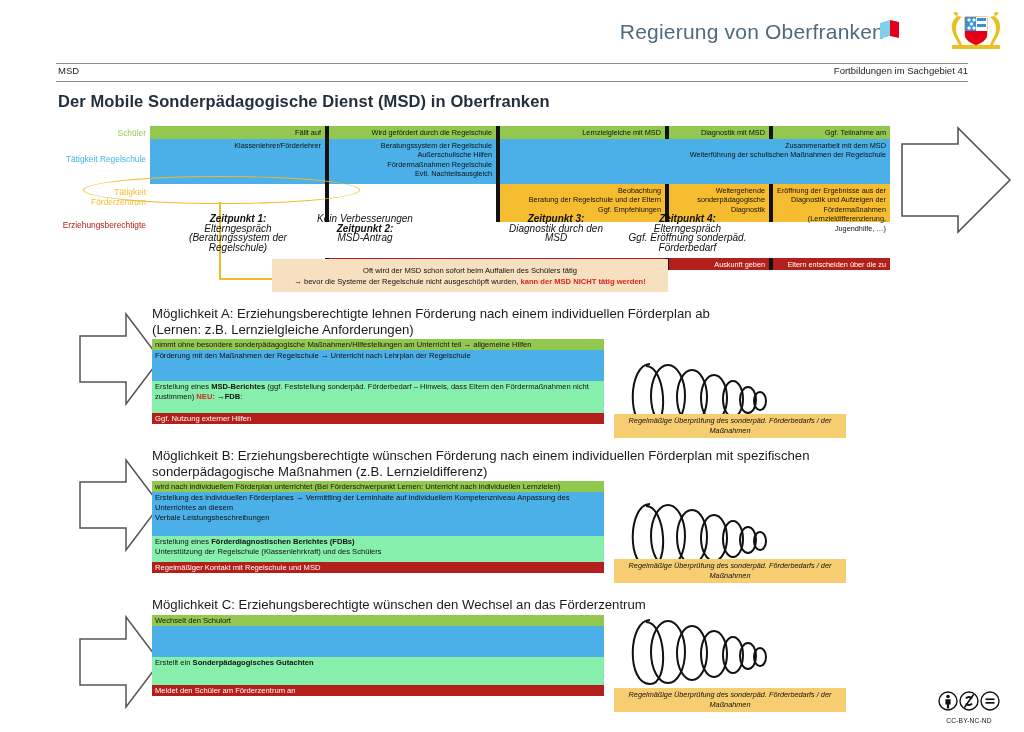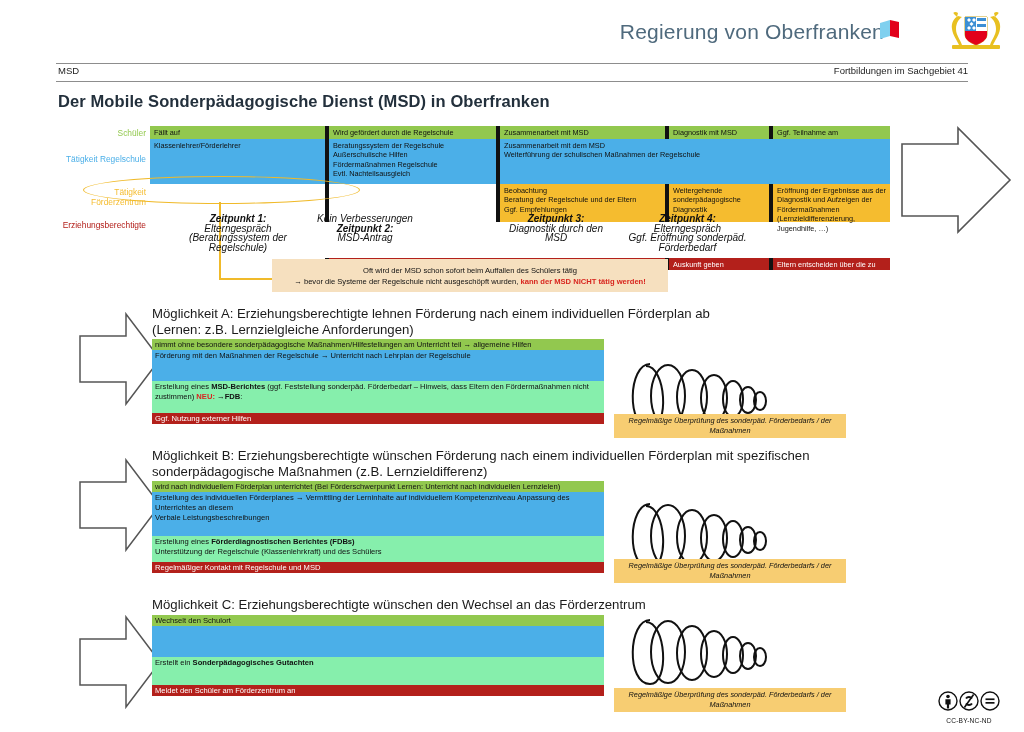--- a/index.html
+++ b/index.html
@@ -44,21 +44,21 @@
   .r .t{color:#ffffff;}
 
   
   #flow{position:absolute;left:150px;top:126px;width:740px;height:84px;}
   .flowrow{position:absolute;left:0;width:740px;box-sizing:border-box;}
   .row-schueler{top:0;height:13px;background:#92c84f;}
   .row-regel{top:13px;height:45px;background:#4bafe8;}
   .row-foerder{top:58px;height:38px;background:#f5bc2f;}
   .row-erz{top:96px;height:12px;background:#b3201b;margin-top:36px;}
 
-  .cell{position:absolute;top:0;bottom:0;box-sizing:border-box;}
+  .cell{position:absolute;top:0;bottom:0;box-sizing:border-box;text-align:right;}
   .cell span{
     display:block;font-size:7.3px;line-height:9.6px;padding:1.5px 4px 0 4px;color:#111;
   }
   .row-erz .cell span{color:#fff;}
   .div{position:absolute;top:0;bottom:0;width:4px;background:#111;}
 
   .rowlabels{position:absolute;left:58px;top:126px;width:88px;height:112px;}
   .rowlabels div{
     position:absolute;right:0;text-align:right;font-size:8.4px;line-height:10px;white-space:nowrap;
   }
@@ -175,21 +175,21 @@
   <div id="flow">
 
     <div class="flowrow row-schueler">
       <div class="cell" style="left:0;width:175px;">
           <span>Fällt auf</span>
         </div>
       <div class="cell" style="left:179px;width:167px;">
           <span>Wird gefördert durch die Regelschule</span>
         </div>
       <div class="cell" style="left:350px;width:165px;">
-          <span>Zusammenarbeit mit MSD</span>
+          <span>Lernzielgleiche mit MSD</span>
         </div>
       <div class="cell" style="left:519px;width:100px;">
           <span>Diagnostik mit MSD</span>
         </div>
       <div class="cell" style="left:623px;width:117px;">
           <span>Ggf. Teilnahme am Elterngespräch</span>
         </div>
       <div class="div" style="left:175px;"></div>
       <div class="div" style="left:346px;"></div>
       <div class="div" style="left:515px;"></div>

